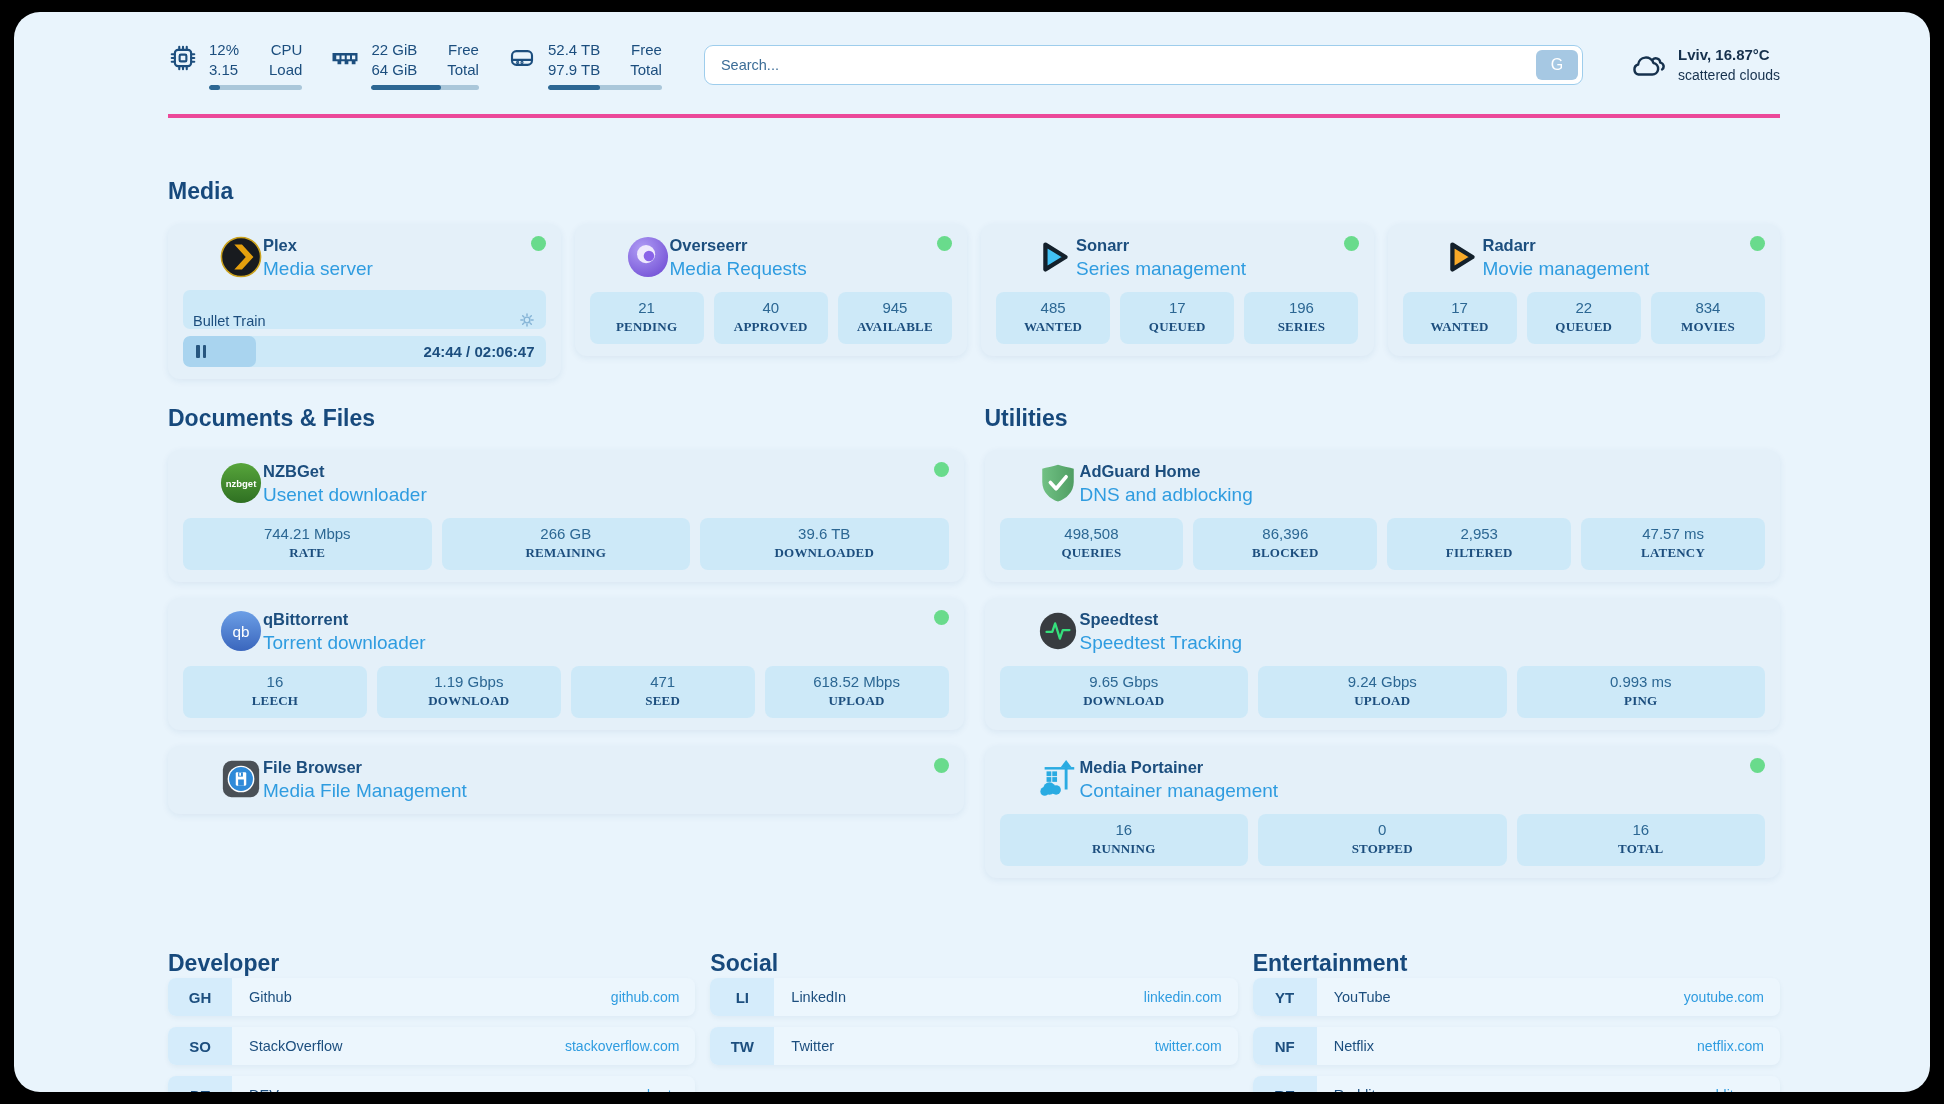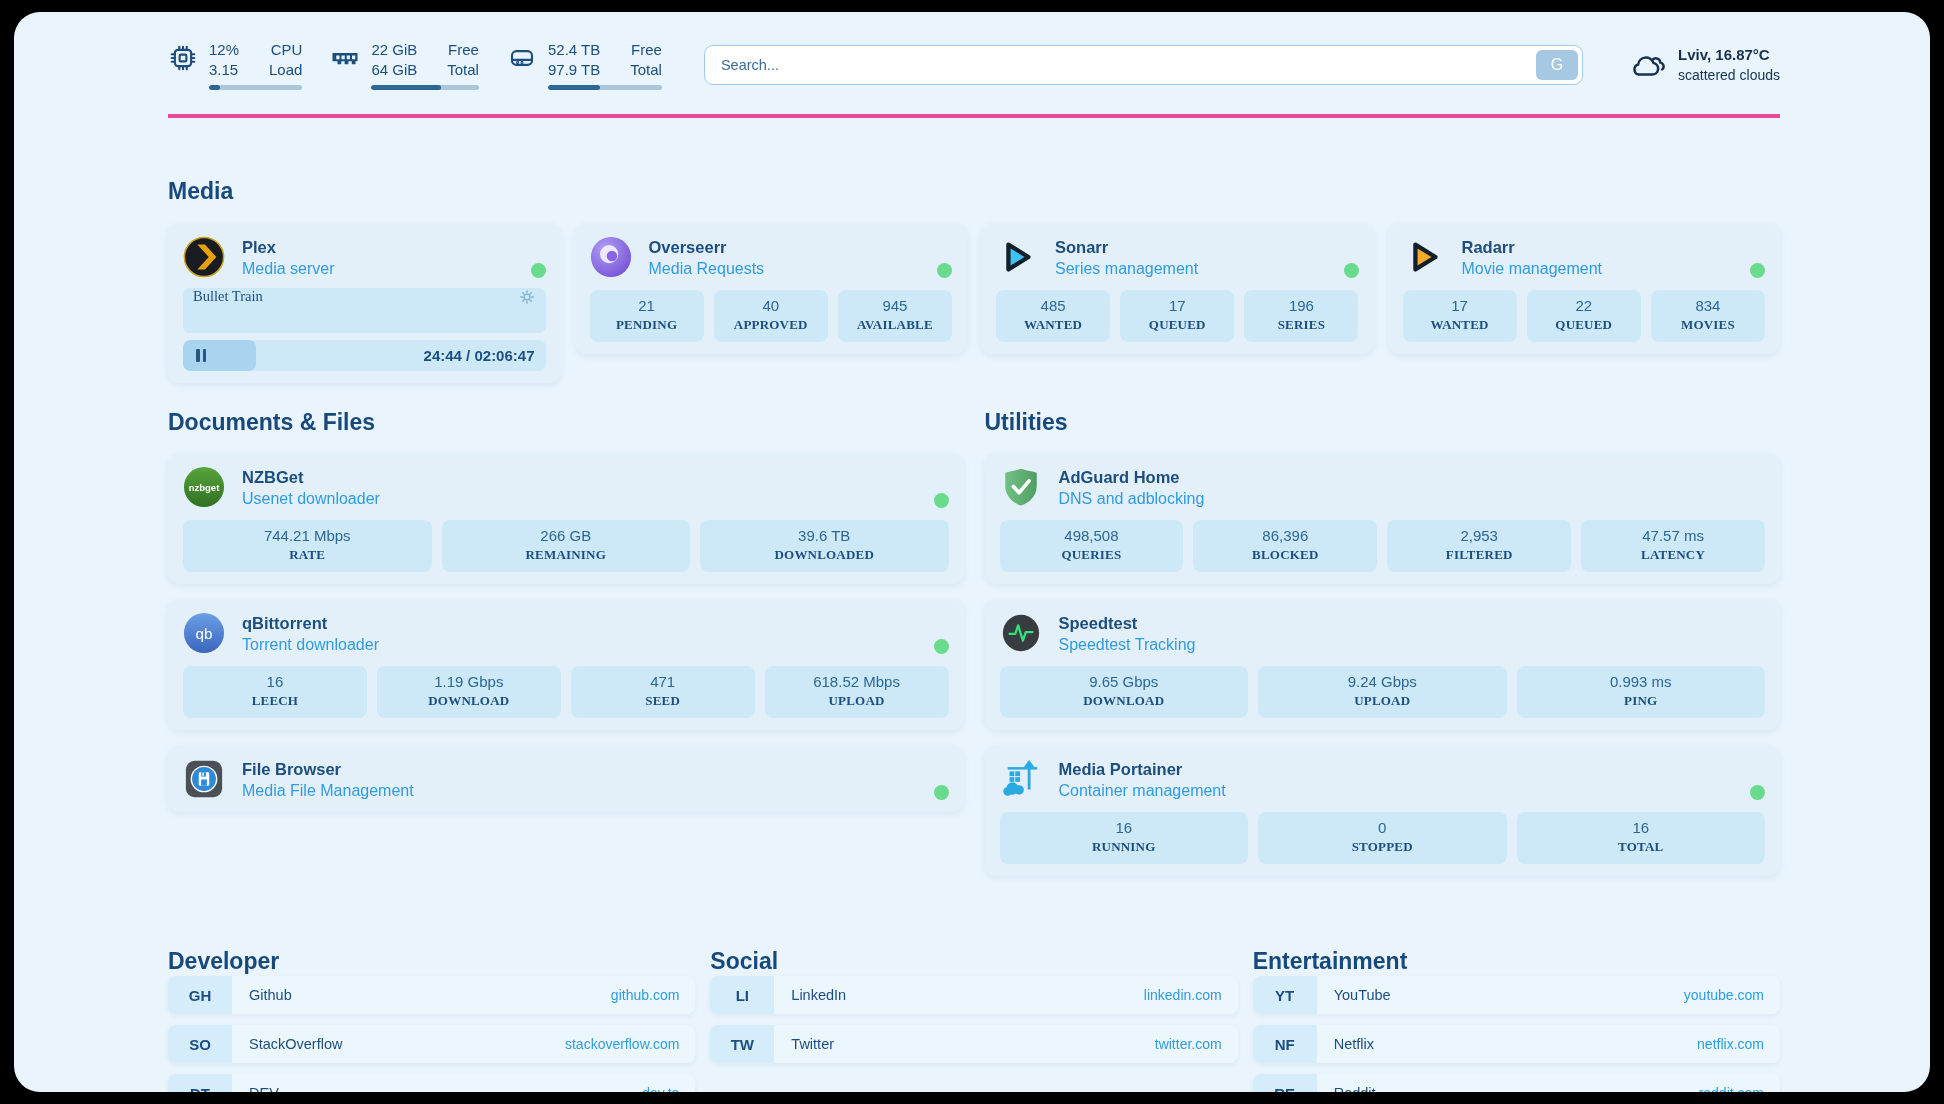--- a/index.html
+++ b/index.html
@@ -39,36 +39,36 @@
   .weather-cond{font-size:14px; color:var(--navy-dark); line-height:1.35;}
 
   
   .section-title{font-size:23px; font-weight:700; color:#17497c; line-height:1.15;}
   .media-section{margin-top:60px;}
   .media-section .section-title{margin-bottom:20px;}
   .grid4{display:grid; grid-template-columns:repeat(4,1fr); gap:14px; align-items:start;}
 
   .card{background:var(--card); border-radius:12px; padding:12px 15px;
         box-shadow:0 2px 7px rgba(27,77,126,.08);}
-  .card-head{display:flex; align-items:flex-end; gap:17px; cursor:pointer;}
+  .card-head{display:flex; align-items:flex-start; gap:1px; cursor:pointer;margin-left:37px;}
   .app-icon{width:42px;height:42px; flex:0 0 auto;}
   .card-name{font-size:16.5px; font-weight:700; color:var(--navy);}
-  .card-sub{font-size:16px; color:var(--blue); margin-top:3px;}
+  .card-sub{font-size:19px; color:var(--blue); margin-top:3px;}
   .status-dot{width:15px;height:15px;border-radius:50%;background:var(--green);margin-left:auto;flex:0 0 auto;}
 
   .tiles{display:grid; gap:10px; margin-top:12px;}
   .tiles-3{grid-template-columns:repeat(3,1fr);}
   .tiles-4{grid-template-columns:repeat(4,1fr);}
   .tile{background:var(--tile); border-radius:8px; padding:7px 6px 9px; text-align:center;}
   .tile-value{font-size:15px; color:var(--value);}
   .tile-label{font-size:13px; font-weight:700; color:var(--navy); margin-top:3px; letter-spacing:.2px;font-family:Liberation Serif, serif;}
 
   
-  .np-row{margin-top:10px; background:var(--tile); border-radius:7px; height:45px;
-          display:flex; align-items:flex-start; padding:0 10px;font-family:Liberation Serif, serif;}
+  .np-row{margin-top:10px; background:var(--tile); border-radius:7px; height:39px;
+          display:flex; align-items:flex-end; padding:0 10px;}
   .np-title{font-size:14.5px; color:var(--navy);}
   .np-gear{margin-left:auto; width:18px;height:18px; color:#85b4d6; cursor:pointer;}
   .np-progress{margin-top:7px; background:var(--tile); border-radius:7px; height:31px;
           position:relative; display:flex; align-items:center; overflow:hidden;}
   .np-fill{position:absolute; left:0; top:0; bottom:0; background:#a9d4ef; border-radius:7px;}
   .np-pause{position:relative; margin-left:13px; display:flex; gap:3px; cursor:pointer;}
   .np-pause span{display:block; width:3.5px; height:13px; background:#27567f; border-radius:1px;}
   .np-time{position:relative; margin-left:auto; font-size:15px; font-weight:600;
            color:var(--navy); padding-right:11px;}
 

